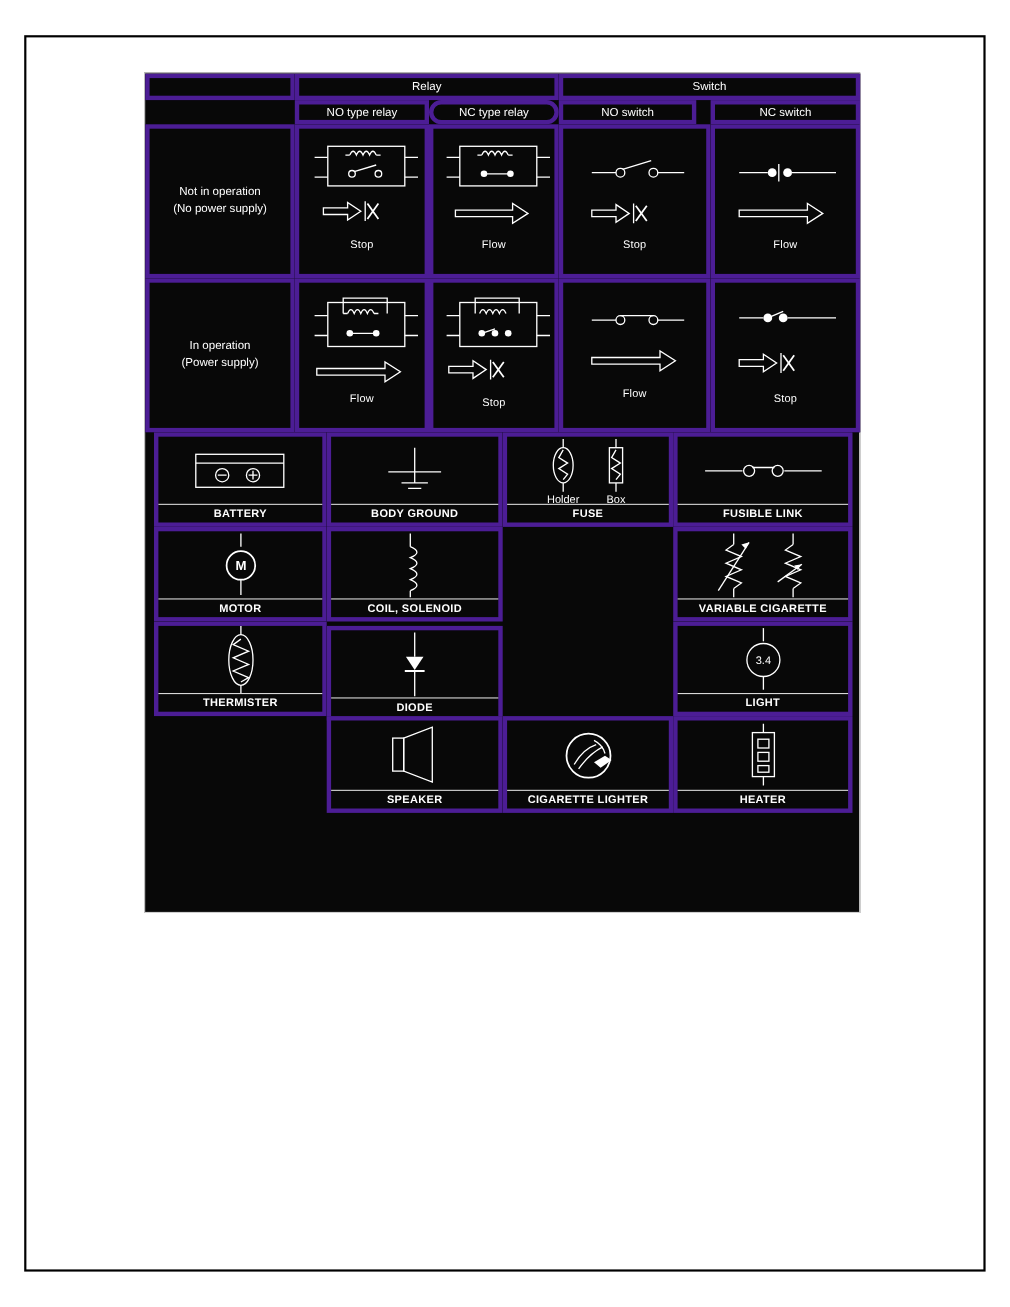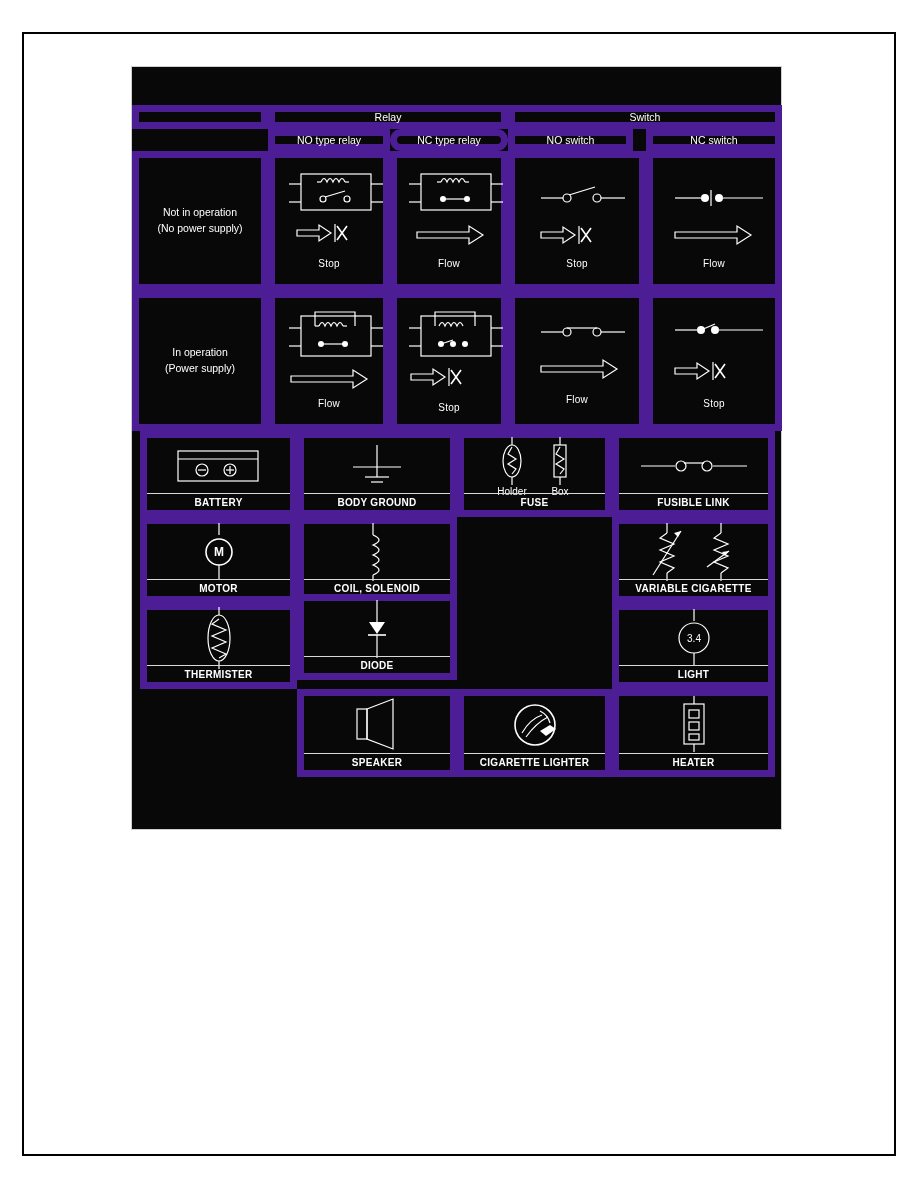--- a/index.html
+++ b/index.html
@@ -31,24 +31,23 @@
     height: 764px;
     background: #080808;
     border: 1px solid #cfcfcf;
     box-sizing: border-box;
   }
 
   
   .cell {
     position: absolute;
     box-sizing: border-box;
-    border: 7px solid #4c1d95;
+    border: 4px solid #4c1d95;
     color: #ffffff;
     background: #080808;
-    margin-top: 38px;
   }
   .lbl {
     position: absolute;
     color: #ffffff;
     font-size: 10px;
     letter-spacing: .2px;
     text-align: center;
     width: 100%;
     left: 0;
   }
@@ -402,21 +401,21 @@
         <ellipse class="stk" cx="30" cy="33" rx="11" ry="23"></ellipse>
         <path class="stk" d="M30 14 l-7 5 14 6 -14 6 14 6 -14 6 14 6 -7 4"></path>
         <line class="stk" x1="30" y1="56" x2="30" y2="64"></line>
       </svg>
     </div>
     <div class="capbar">
       <span class="cap">THERMISTER</span>
     </div>
   </div>
 
-  <div class="cell" style="left:165px;top:489px;width:160px;height:86px;">
+  <div class="cell" style="left:165px;top:502px;width:160px;height:86px;">
     <div class="symarea">
       <svg width="40" height="62" viewBox="0 0 40 62">
         <line class="stk" x1="20" y1="2" x2="20" y2="24"></line>
         <path class="fil" d="M12 24 h16 l-8 12 z"></path>
         <line class="stk2" x1="11" y1="37" x2="29" y2="37"></line>
         <line class="stk" x1="20" y1="37" x2="20" y2="60"></line>
       </svg>
     </div>
     <div class="capbar">
       <span class="cap">DIODE</span>

